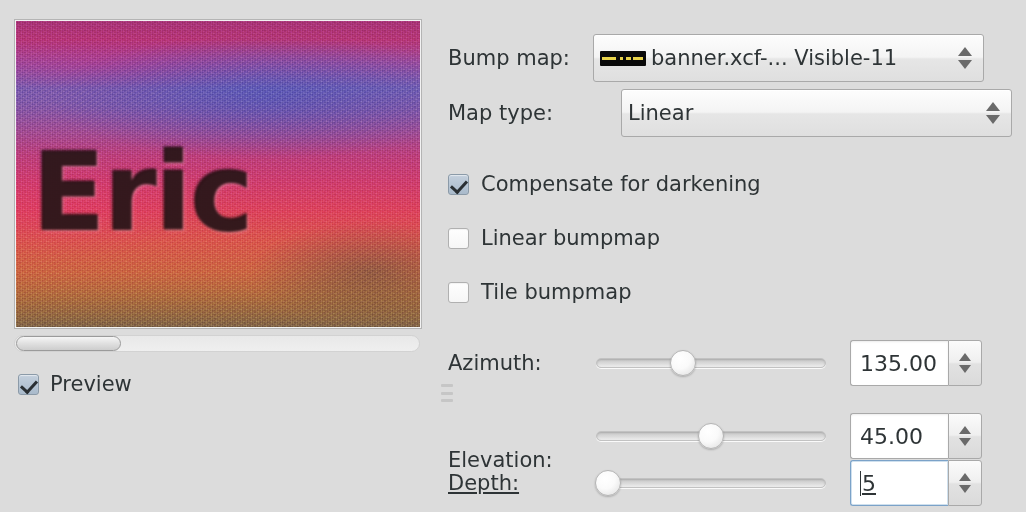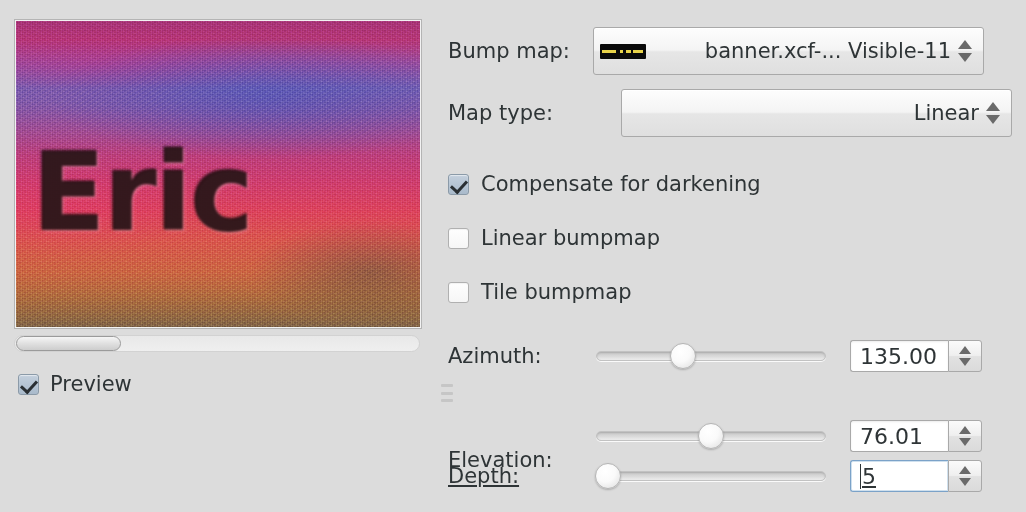--- a/index.html
+++ b/index.html
@@ -248,21 +248,20 @@
     height: 3px;
     top: 6px;
     display: block;
   }
   .combo-text {
     flex: 1 1 auto;
     font-size: 21px;
     color: #2e3436;
     white-space: nowrap;
     overflow: hidden;
-    text-align: right;
   }
   .combo-arrows {
     flex: 0 0 auto;
     display: flex;
     flex-direction: column;
     align-items: center;
     justify-content: center;
     gap: 4px;
     padding: 0 9px 0 7px;
   }
@@ -299,21 +298,21 @@
     border: 1px solid #b5b5b5;
     box-shadow: 0 1px 2px rgba(0,0,0,0.22);
     box-sizing: border-box;
     transform: translateX(-13px);
   }
 
   
   .spin {
     display: flex;
     align-items: stretch;
-    height: 32px;
+    height: 46px;
   }
   .spin-entry {
     box-sizing: border-box;
     width: 98px;
     background: #ffffff;
     border: 1px solid #a9a9a9;
     border-right: none;
     border-radius: 3px 0 0 3px;
     display: flex;
     align-items: center;
@@ -384,21 +383,21 @@
 
     <div class="splitter">
       <span></span>
       <span></span>
       <span></span>
     </div>
   </div>
 
   <div class="right-pane">
 
-    <div class="row" style="top:27px;">
+    <div class="row" style="top:34px;">
       <span class="row-label" style="width:145px;">Bump map:</span>
       <div class="combo" style="width:391px;">
         <span class="combo-thumb">
           <i style="left:2px;  width:14px;"></i>
           <i style="left:20px; width:3px;"></i>
           <i style="left:26px; width:5px;"></i>
           <i style="left:33px; width:10px;"></i>
         </span>
         <span class="combo-text">banner.xcf-... Visible-11</span>
         <span class="combo-arrows">
@@ -449,21 +448,21 @@
       </div>
     </div>
 
     <div class="row" style="top:400px;">
       <span class="row-label" style="width:148px;margin-top:48px;">Elevation:</span>
       <div class="slider" style="width:230px;">
         <div class="slider-track"></div>
         <div class="slider-handle" style="left:50%;"></div>
       </div>
       <div class="spin" style="margin-left:24px;">
-        <div class="spin-entry">76.01</div>
+        <div class="spin-entry">45.00</div>
         <div class="spin-buttons">
           <span class="tri-up"></span>
           <span class="tri-dn"></span>
         </div>
       </div>
     </div>
 
     <div class="row" style="top:460px;text-decoration:underline;">
       <span class="row-label" style="width:148px;">Depth:</span>
       <div class="slider" style="width:230px;">

